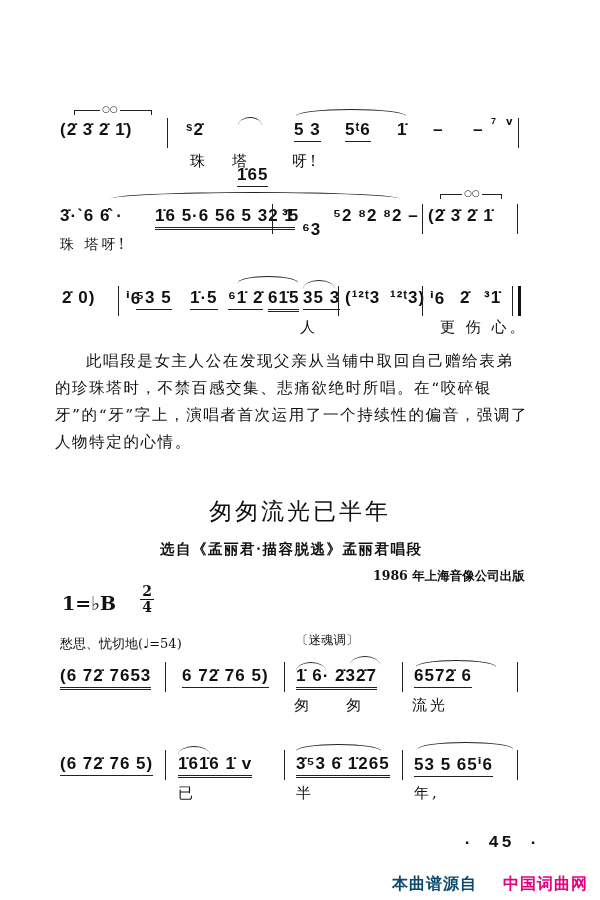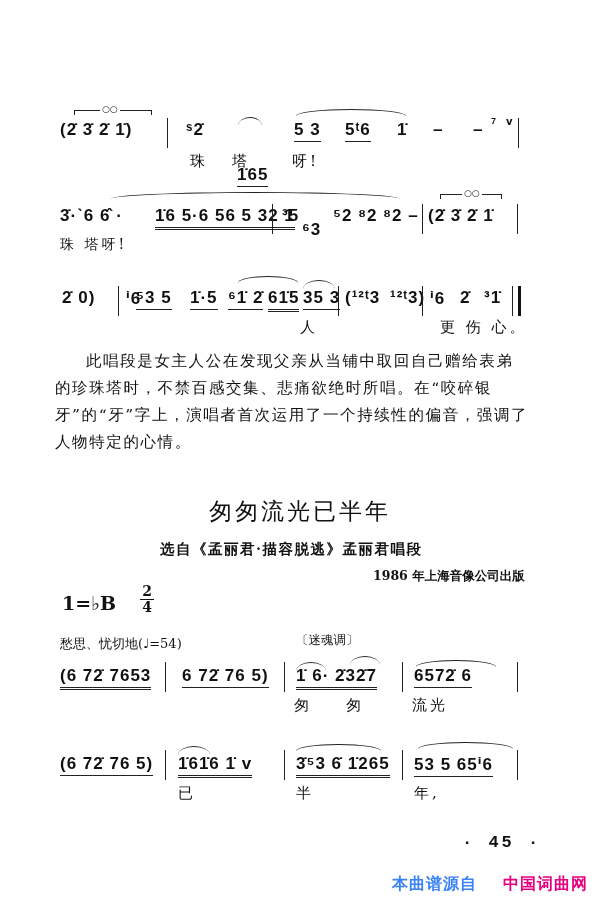--- a/index.html
+++ b/index.html
@@ -153,14 +153,14 @@
   <div class="bar" style="left:402px;top:12px;"></div>
   <div class="slur" style="left:418px;top:4px;width:95px;height:6px;"></div>
   <span class="n ul" style="left:414px;top:16px;">53 5  65ⁱ6</span>
   <div class="bar" style="left:517px;top:12px;"></div>
   <span class="ly" style="left:178px;top:46px;">已</span>
   <span class="ly" style="left:296px;top:46px;">半</span>
   <span class="ly" style="left:414px;top:46px;">年,</span>
 </div>
 
 <div class="pagenum">· 45 ·</div>
-<div class="wm" style="left:392px;color:#3b82f6;">本曲谱源自</div>
+<div class="wm" style="left:392px;color:#0c4a6e;">本曲谱源自</div>
 <div class="wm" style="left:503px;color:#e5007f;">中国词曲网</div>
 
 </body></html>

